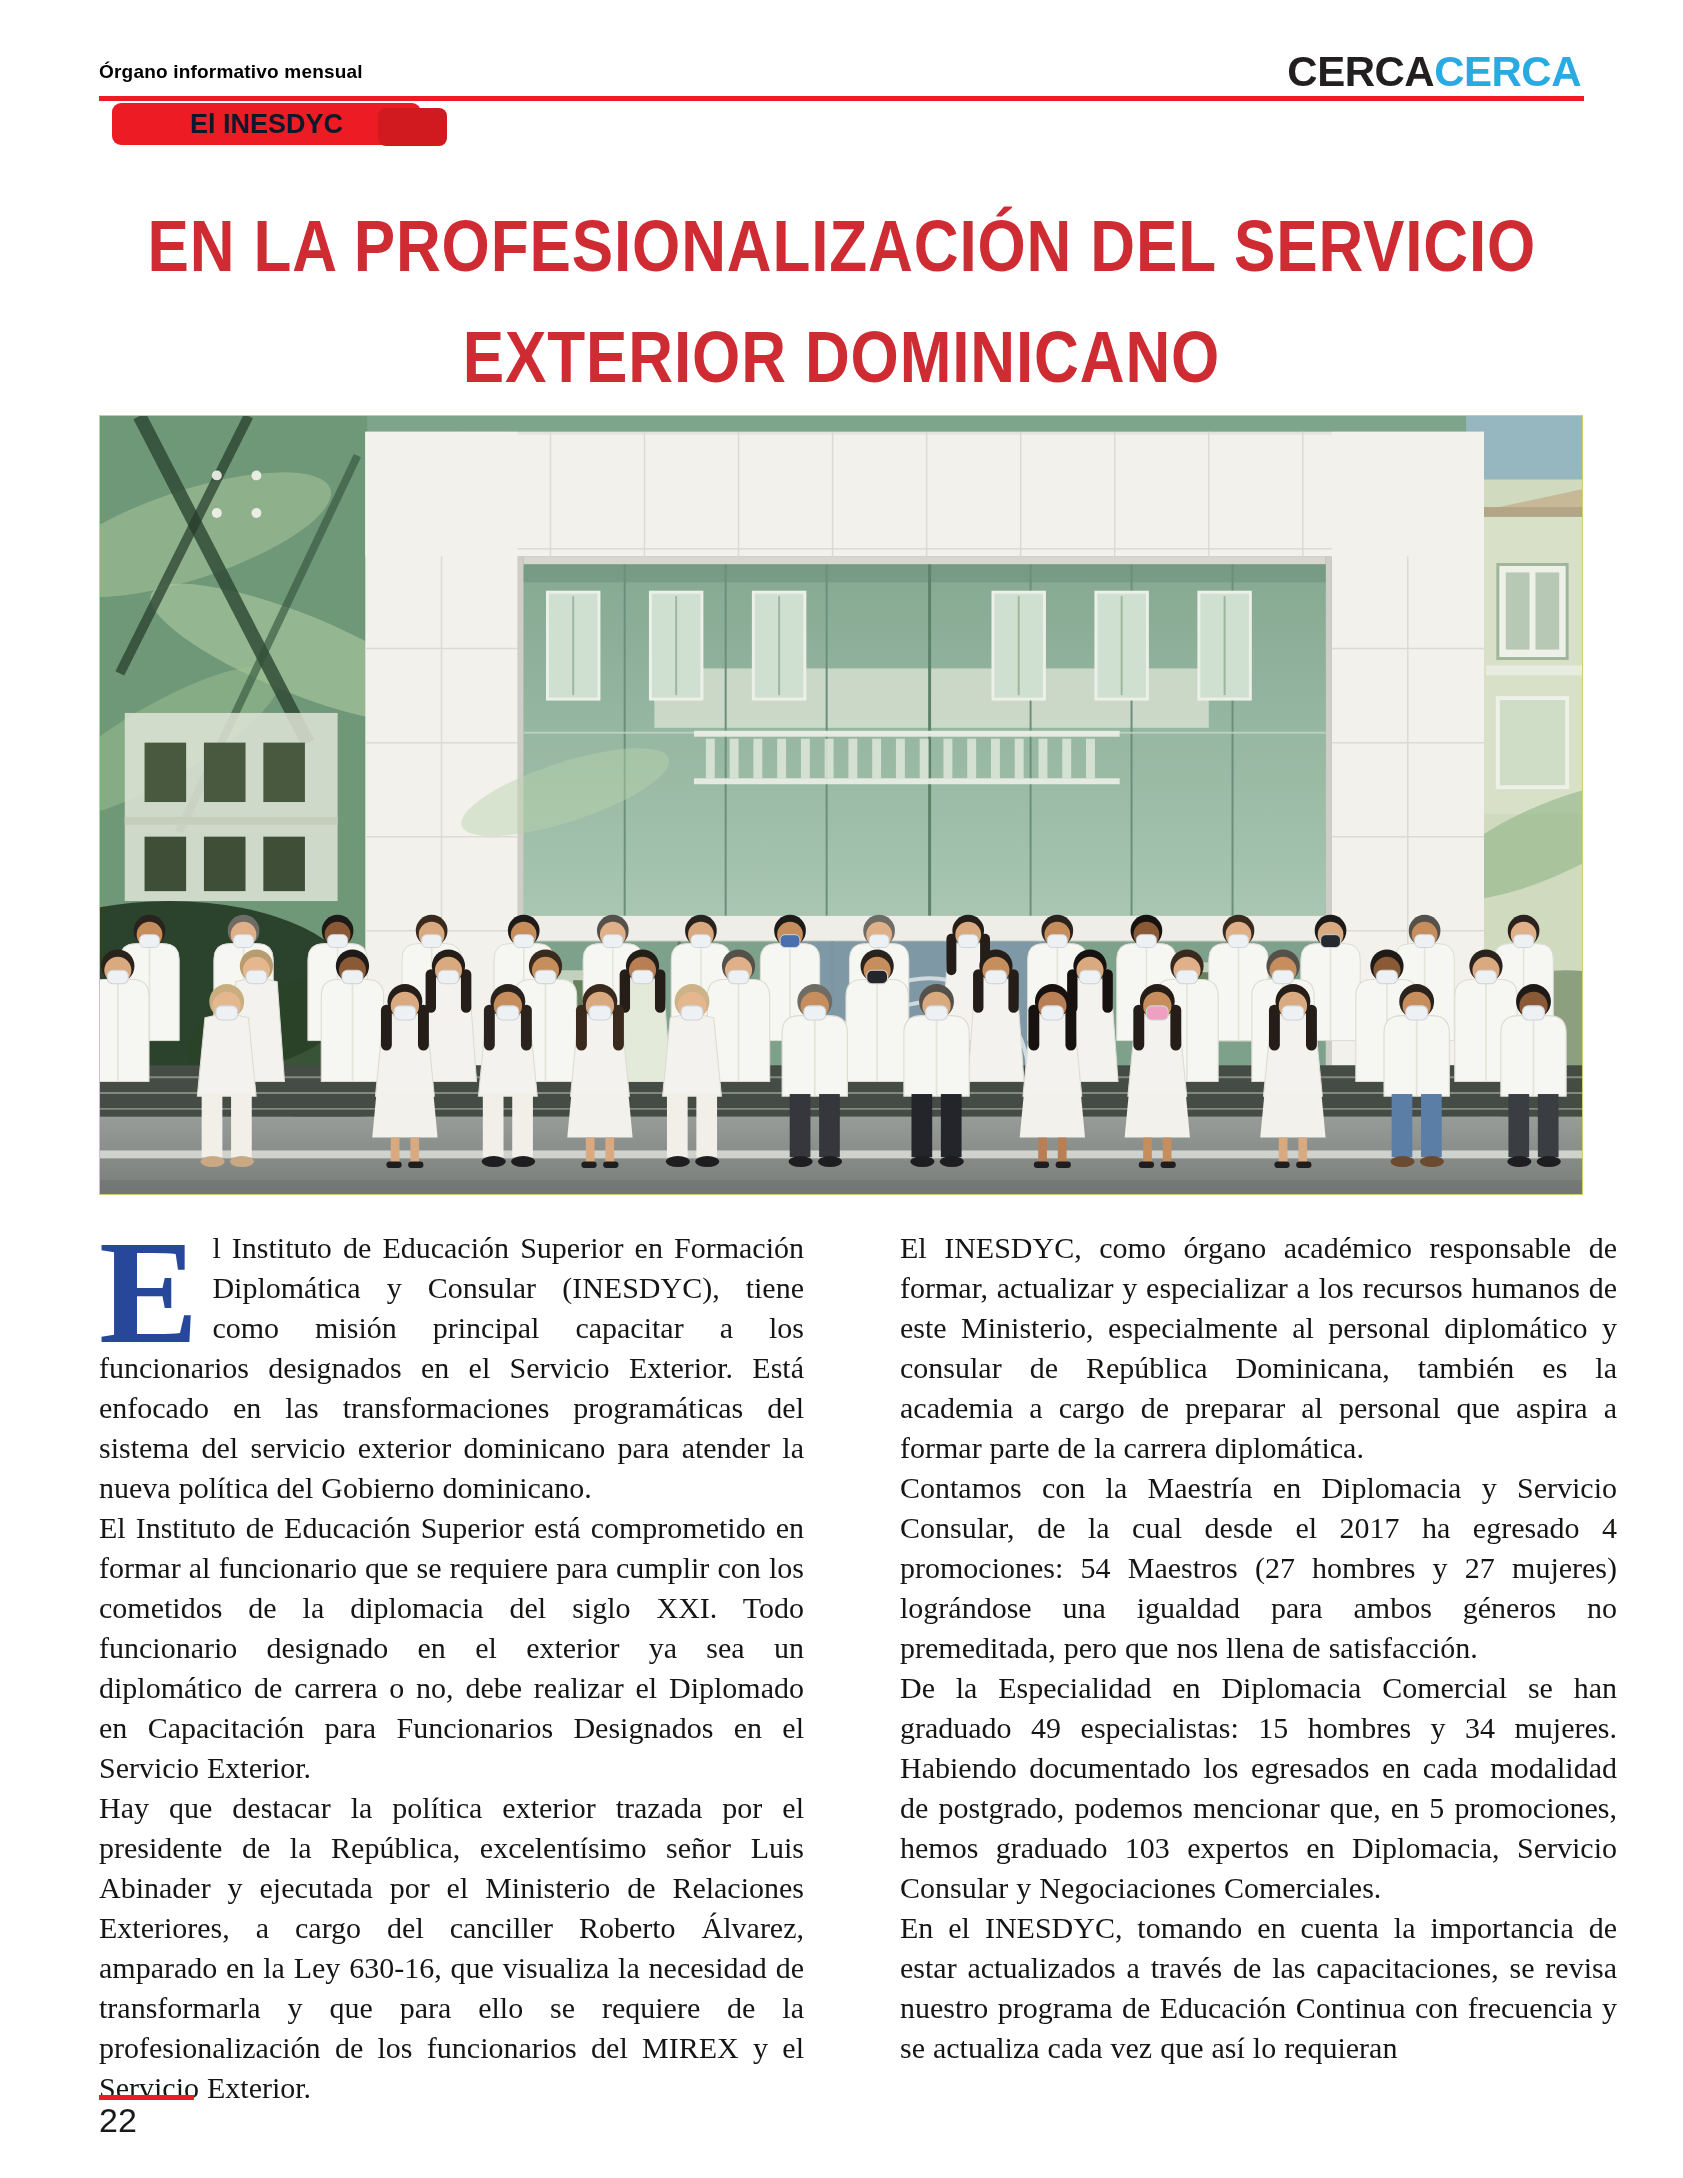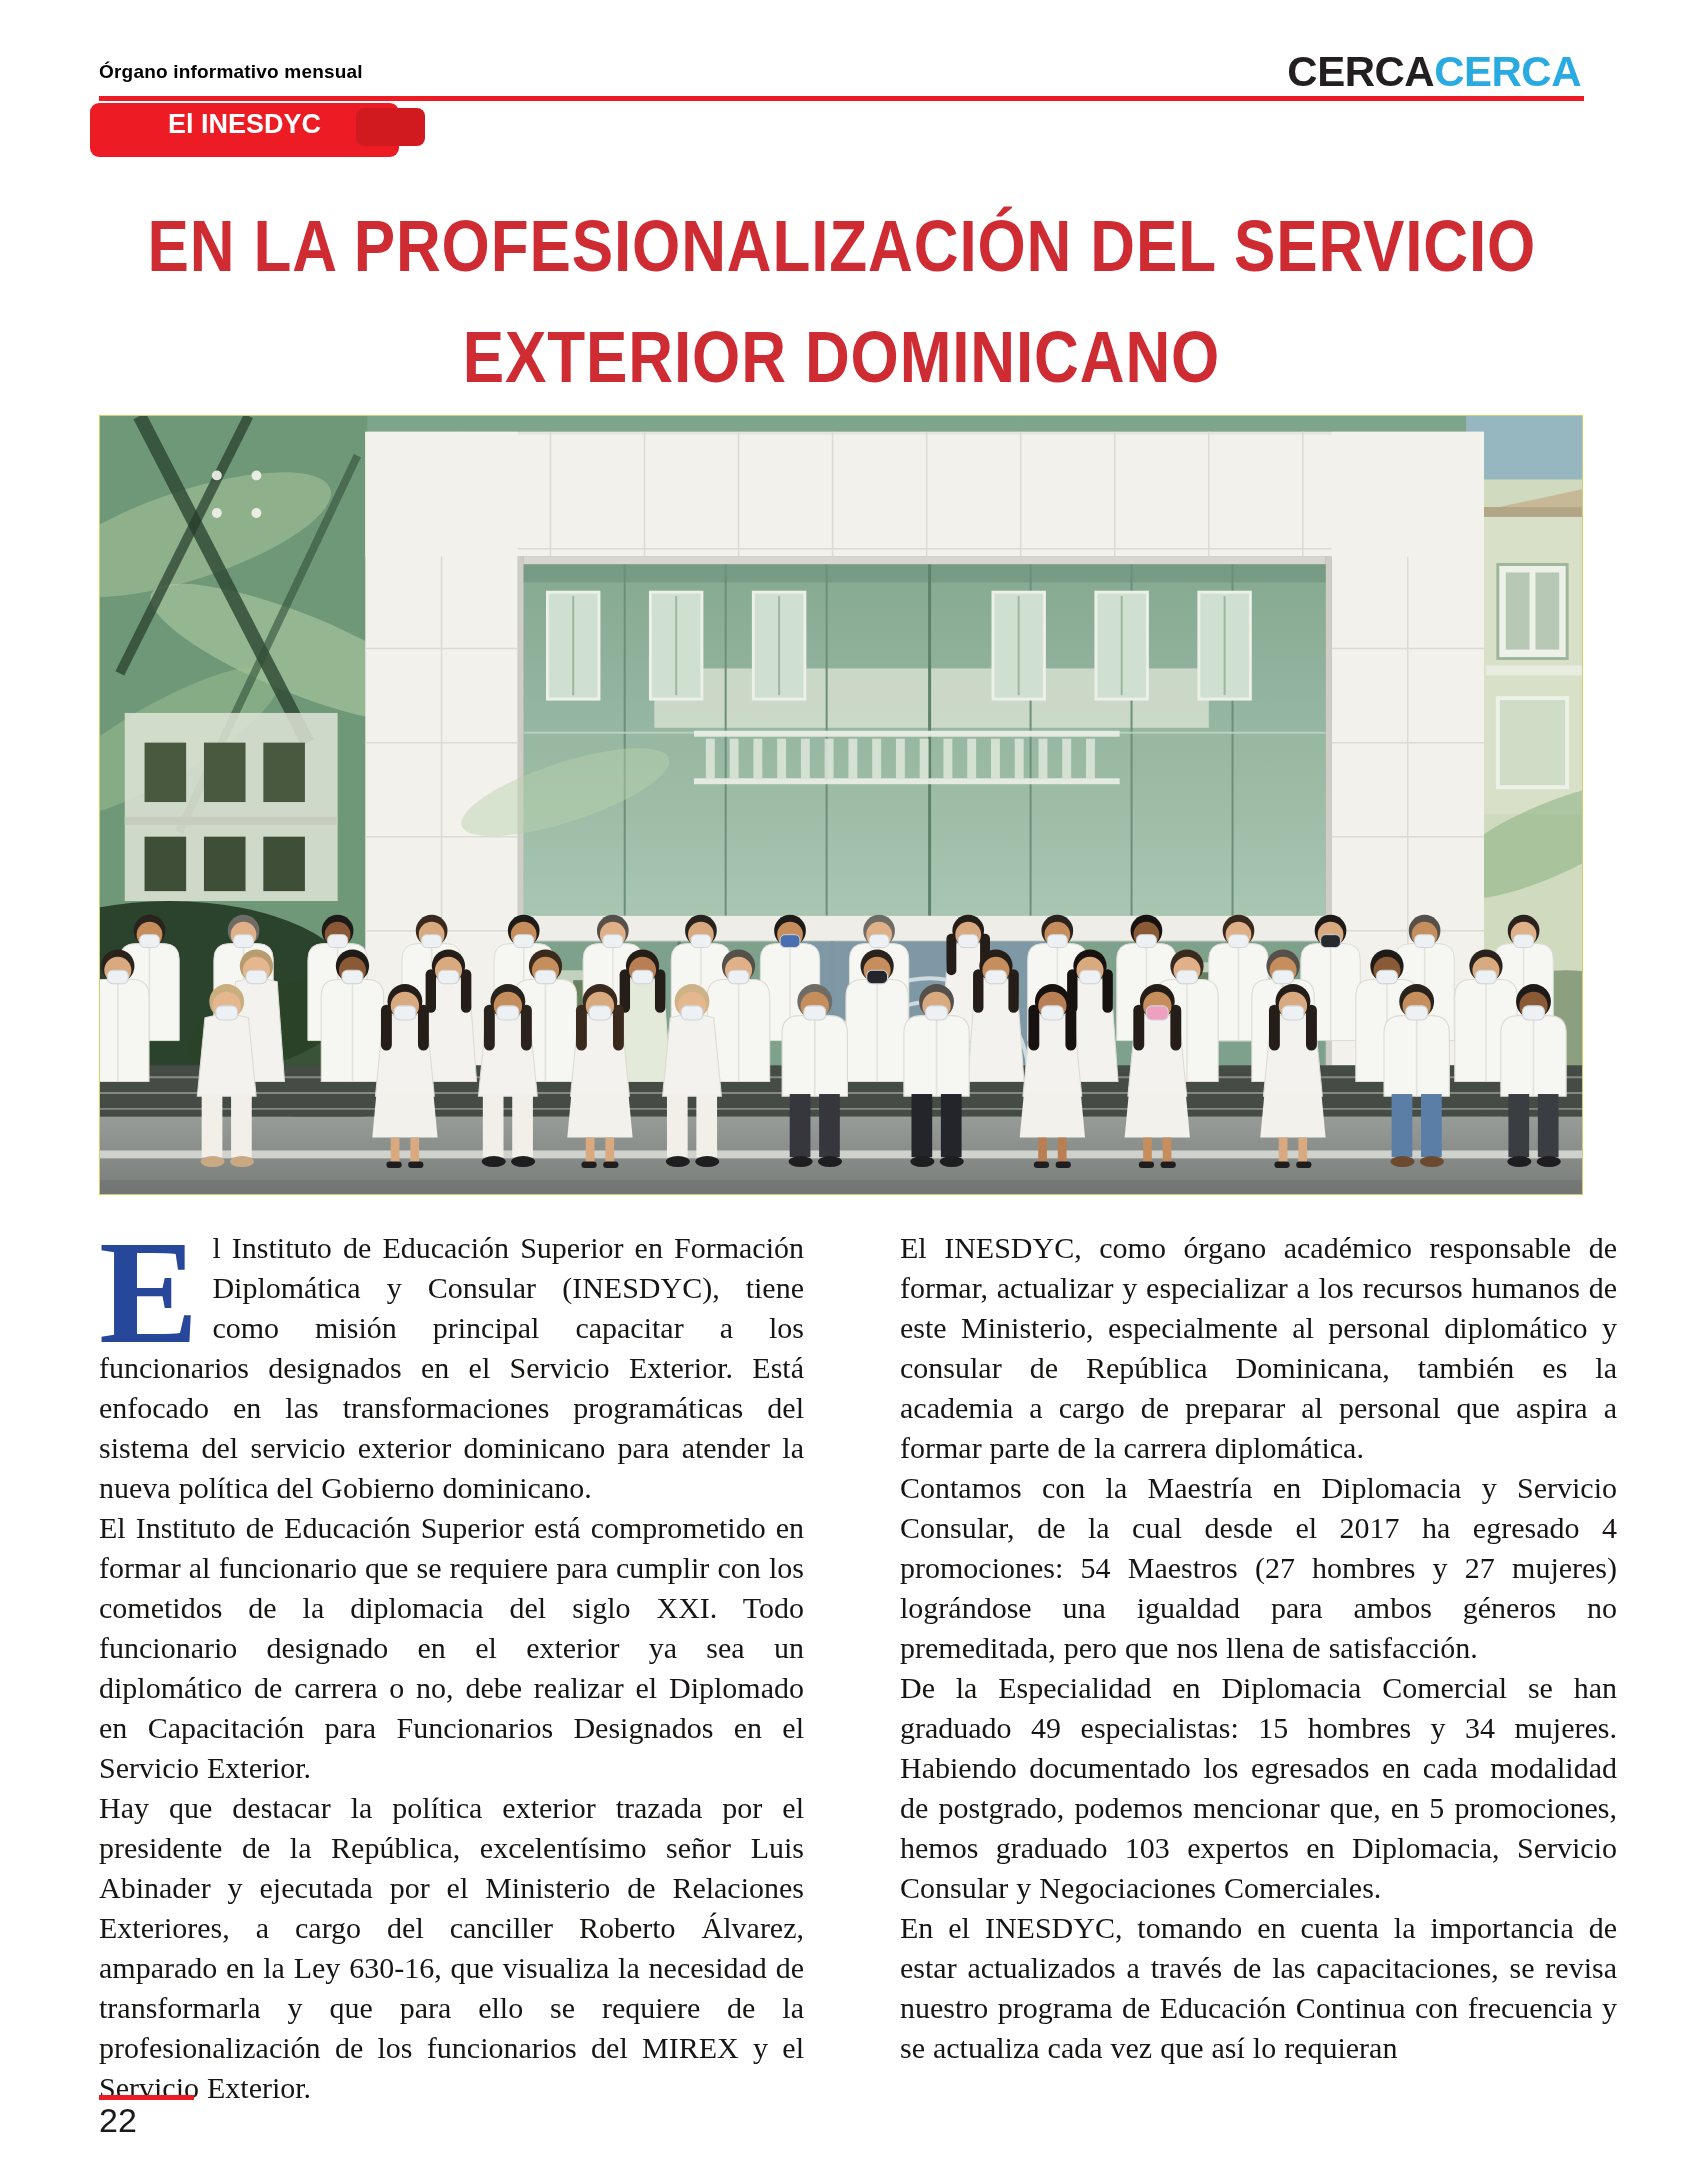--- a/index.html
+++ b/index.html
@@ -4,22 +4,22 @@
 <style>
   html,body{margin:0;padding:0;background:#ffffff;}
   #page{position:relative;width:1683px;height:2178px;background:#ffffff;overflow:hidden;
         font-family:"Liberation Sans",sans-serif;color:#161514;}
 
   
   .kicker{position:absolute;left:99px;top:61px;font-size:19px;font-weight:700;letter-spacing:0.2px;color:#000000;}
   .brand{position:absolute;right:102px;top:48px;font-size:42px;font-weight:700;letter-spacing:-0.5px;}
   .brand .b1{color:#231f20;} .brand .b2{color:#29abe2;}
   .rule{position:absolute;left:99px;top:96px;width:1485px;height:5px;background:#ed1c24;}
-  .badge{position:absolute;left:90px;top:103px;width:309px;height:54px;background:#ed1c24;
-         border-radius:9px;color:#ffffff;font-size:27px;font-weight:700;line-height:42px;
+  .badge{position:absolute;left:112px;top:103px;width:309px;height:42px;background:#ed1c24;
+         border-radius:9px;color:#0f172a;font-size:27px;font-weight:700;line-height:42px;
          text-align:center;z-index:0;}
   .badge::before{content:"";position:absolute;right:-26px;top:5px;width:69px;height:38px;
          background:#d11a20;border-radius:8px;z-index:-1;}
 
   
   .title{position:absolute;left:0;top:174px;width:1683px;text-align:center;
          font-weight:700;font-size:73px;line-height:79px;letter-spacing:1px;}
   .title .tline{display:block;}
   .title .tline>span{display:inline-block;transform:scaleX(.85);transform-origin:center;white-space:nowrap;}
   .t-blue{color:#24397b;} .t-red{color:#ce2b33;margin-top:32px;}

